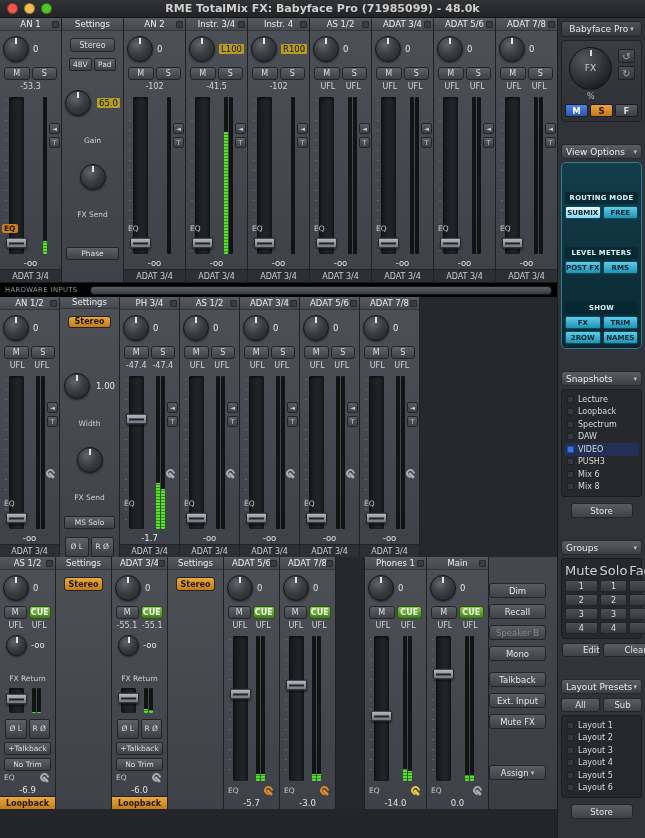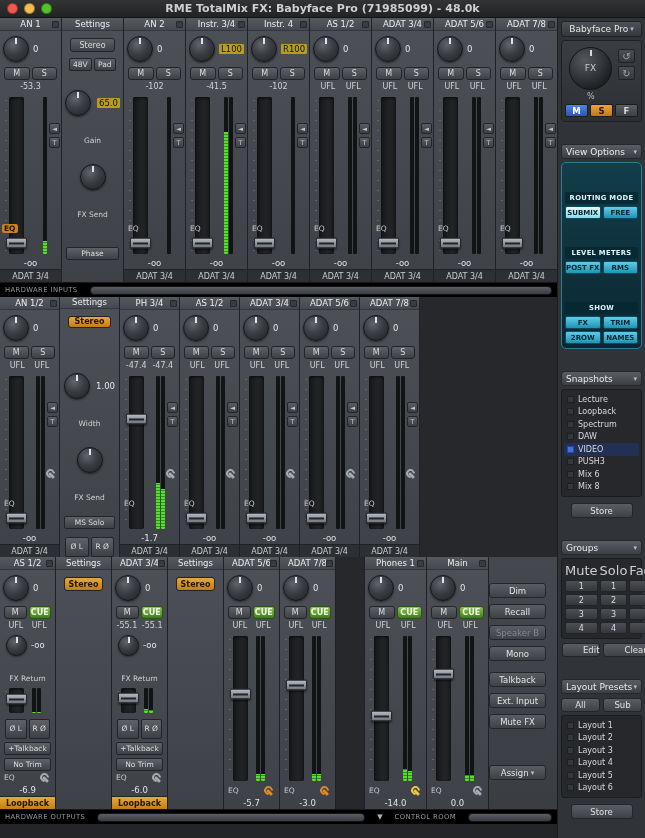--- a/index.html
+++ b/index.html
@@ -1068,31 +1068,20 @@
           </button>
           <button class="cr-btn" style="margin-top: 6px;">
             <span>Mute FX</span>
           </button>
           <button class="cr-btn" style="margin-top: 36px;">
             <span>Assign</span>
             <span class="arr">▾</span>
           </button>
         </div>
       </div>
-      <div class="sec-bar">
-        <span class="sec-label">HARDWARE OUTPUTS</span>
-        <div class="sec-scroll">
-          <div class="sec-thumb"></div>
-        </div>
-        <span class="cr-toggle">▼</span>
-        <span class="sec-label">CONTROL ROOM</span>
-        <div class="sec-scroll cr2">
-          <div class="sec-thumb"></div>
-        </div>
-      </div>
     </div>
   <div class="sidebar" id="sidebar">
       <button class="dev-btn">
         <span>Babyface Pro</span>
         <span class="arr">▾</span>
       </button>
       <div class="fx-panel">
         <div class="fx-knob">
           <i class="tick"></i>
           <span class="fx-lbl">FX</span>

